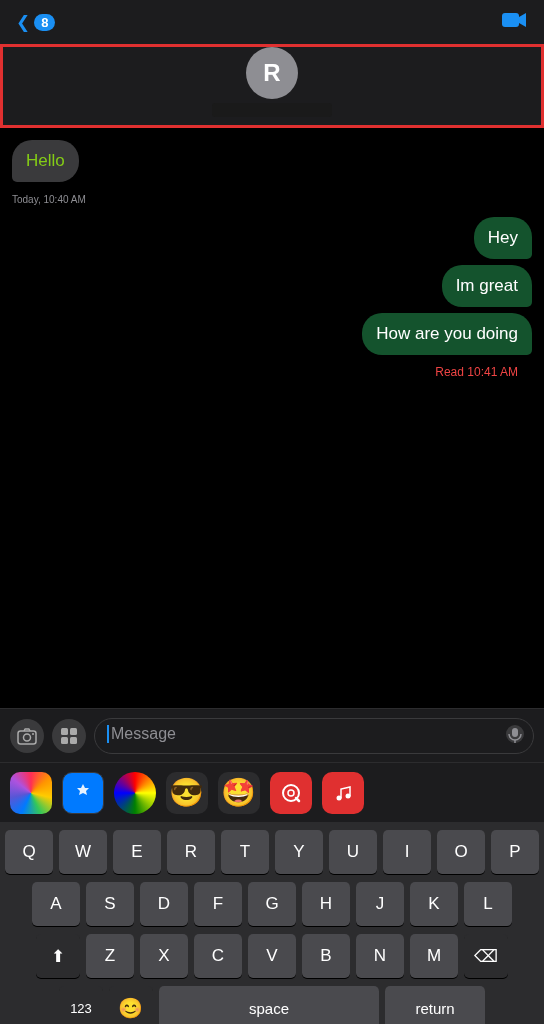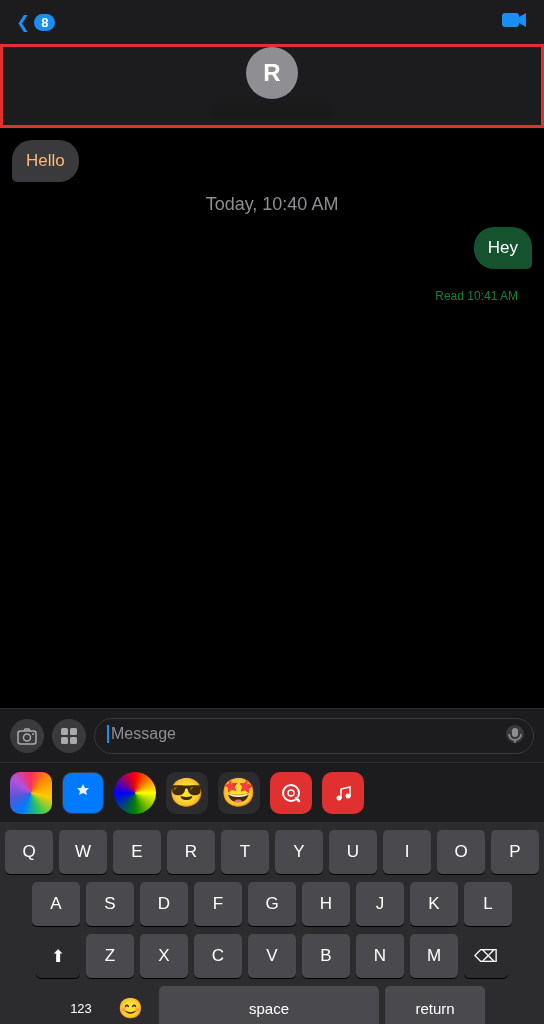--- a/index.html
+++ b/index.html
@@ -92,42 +92,42 @@
 
     .bubble {
       max-width: 70%;
       padding: 10px 14px;
       border-radius: 20px;
       font-size: 17px;
       line-height: 1.3;
     }
     .bubble.incoming {
       background: #3a3a3c;
-      color: #fdba74;
+      color: #84cc16;
       border-bottom-left-radius: 5px;
     }
     .bubble.outgoing {
       background: #14532d;
       color: #fff;
       border-bottom-right-radius: 5px;
     }
 
     .timestamp {
-      text-align: center;
+      text-align: left;
       color: #8e8e93;
-      font-size: 18px;
+      font-size: 10px;
       margin: 6px 0;
     }
 
     .read-receipt {
       text-align: right;
-      color: #15803d;
+      color: #ef4444;
       font-size: 12px;
       padding-right: 14px;
-      margin-top: 14px;
+      margin-top: 4px;
     }
 
     
     .input-bar {
       background: #1c1c1e;
       height: 54px;
       display: flex;
       align-items: center;
       padding: 0 10px;
       gap: 8px;
@@ -300,21 +300,27 @@
   </div>
 
   <div class="timestamp">Today, 10:40 AM</div>
 
 
   <div class="bubble-row right">
     <div class="bubble outgoing">Hey</div>
   </div>
 
 
-
+  <div class="bubble-row right">
+    <div class="bubble outgoing">Im great</div>
+  </div>
+
+  <div class="bubble-row right">
+    <div class="bubble outgoing">How are you doing</div>
+  </div>
 
   <div class="read-receipt">Read 10:41 AM</div>
 </div>
 
 <div class="input-bar">
   <div class="input-icon-btn">
     <svg width="20" height="18" viewBox="0 0 20 18" fill="none">
       <rect x="1" y="4" width="18" height="13" rx="2.5" stroke="#aaa" stroke-width="1.5"></rect>
       <circle cx="10" cy="10.5" r="3.5" stroke="#aaa" stroke-width="1.5"></circle>
       <path d="M7 4l1-2h4l1 2" stroke="#aaa" stroke-width="1.5" stroke-linejoin="round"></path>

